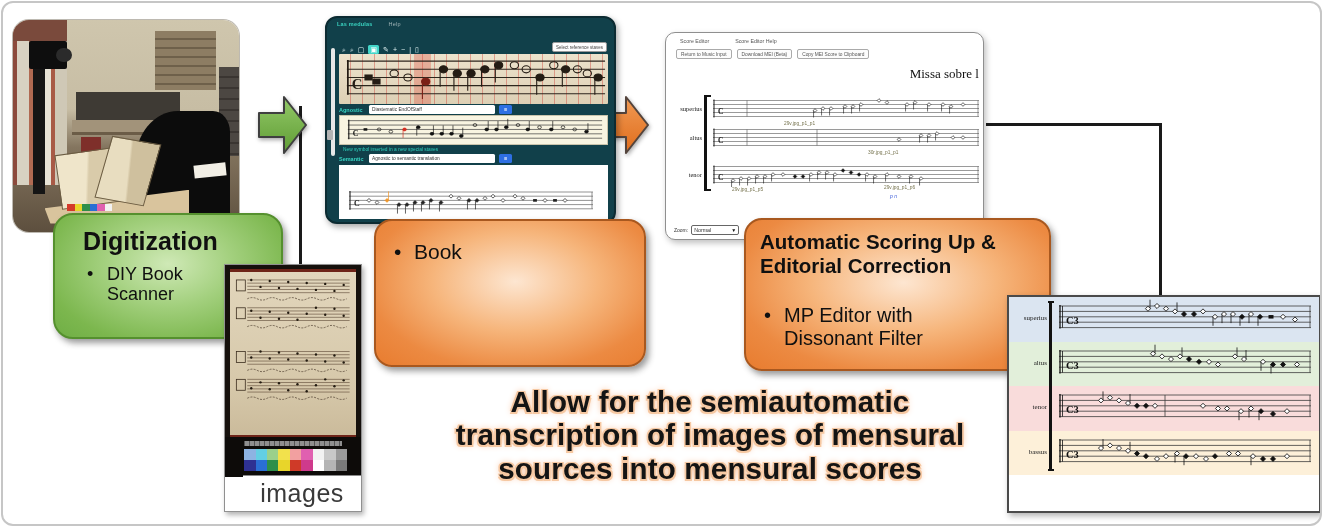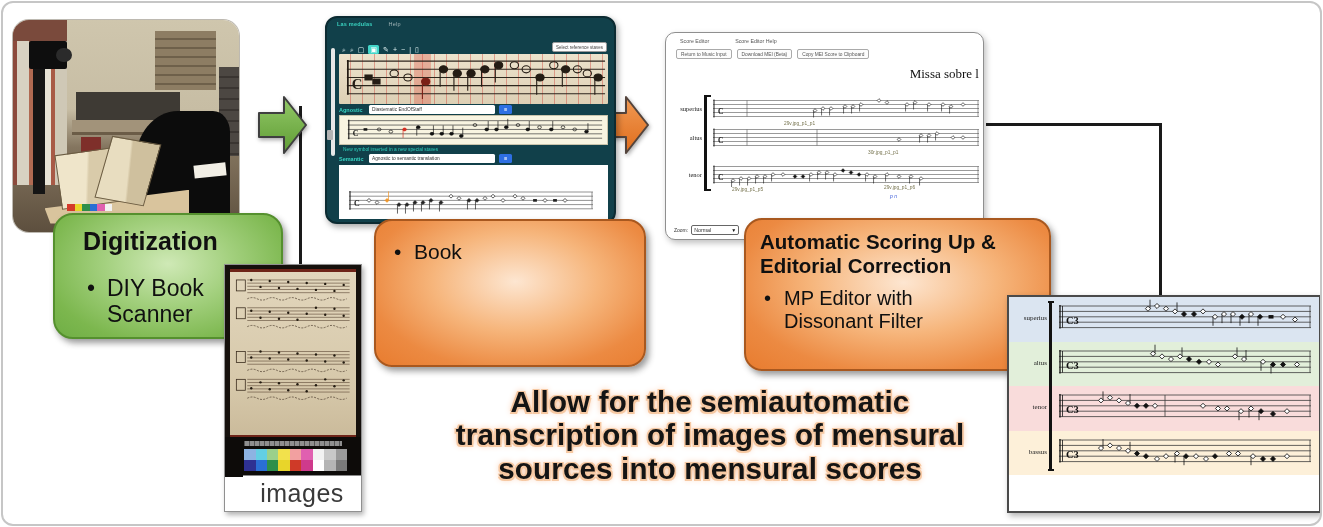--- a/index.html
+++ b/index.html
@@ -62,28 +62,28 @@
 
   
   .stage{position:absolute;z-index:3;border-radius:18px;color:#101010;box-shadow:3px 4px 6px rgba(30,30,30,.45);}
   .stage .title{font-weight:bold;}
   .stage .bullet{position:relative;padding-left:24px;font-weight:bold;}
   .stage .bullet:before{content:"\2022";position:absolute;left:4px;top:0;}
   .g-box{left:50px;top:210px;width:230px;height:126px;border:2px solid #55902e;border-radius:20px;padding:12px 28px;
     background:radial-gradient(ellipse at 50% 40%,#cfe9b6 0%,#a3d07e 40%,#7cb74e 78%,#6fae45 100%);
     background-color:#8cc163;}
   .g-box .title{font-size:25px;}
-  .g-box .bullet{font-size:23px;line-height:1.12;margin-top:20px;font-weight:normal;}
+  .g-box .bullet{font-size:18px;line-height:1.12;margin-top:8px;font-weight:normal;}
   .o-box{border:2.5px solid #a8581f;background:radial-gradient(ellipse at 52% 42%,#fde6d1 0%,#f6b57b 42%,#ec8a42 75%,#e87c2f 100%);}
   .o-box2{left:371px;top:216px;width:272px;height:148px;padding:10px 14px;}
   .o-box2 .title{font-size:21px;line-height:1.15;}
   .o-box2 .bullet{font-size:21px;margin-top:9px;font-weight:normal;}
   .o-box3{left:741px;top:215px;width:307px;height:153px;padding:10px 14px;}
   .o-box3 .title{font-size:20.5px;line-height:1.16;}
-  .o-box3 .bullet{font-size:20px;line-height:1.15;margin-top:9px;font-weight:normal;width:200px;}
+  .o-box3 .bullet{font-size:20px;line-height:1.15;margin-top:26px;font-weight:normal;width:200px;}
 
   
   .thumb{position:absolute;left:221px;top:261px;width:138px;height:248px;background:#fff;border:1.5px solid #909090;z-index:6;box-shadow:2px 3px 5px rgba(0,0,0,.3);}
   .thumb .pic{position:absolute;left:0;right:0;top:0;height:212px;background:#15100c;padding:3px;}
   .thumb .parch{position:absolute;left:5px;right:5px;top:4px;height:168px;background:linear-gradient(180deg,#e2d6bc,#d6c8aa 70%,#cbbb9b);border-top:3px solid #6e2418;border-bottom:2px solid #6e2418;}
   .thumb .parch svg{width:100%;height:100%;}
   .thumb .blackfoot{position:absolute;left:0;right:0;bottom:36px;height:38px;background:#0d0b09;}
   .thumb .ruler{position:absolute;left:14%;right:14%;top:4px;height:5px;background:#8f8f8f;
     background-image:repeating-linear-gradient(90deg,#555 0 1px,transparent 1px 5px);}
   .thumb .chart{position:absolute;left:14%;right:10%;top:12px;height:22px;display:flex;flex-wrap:wrap;}

